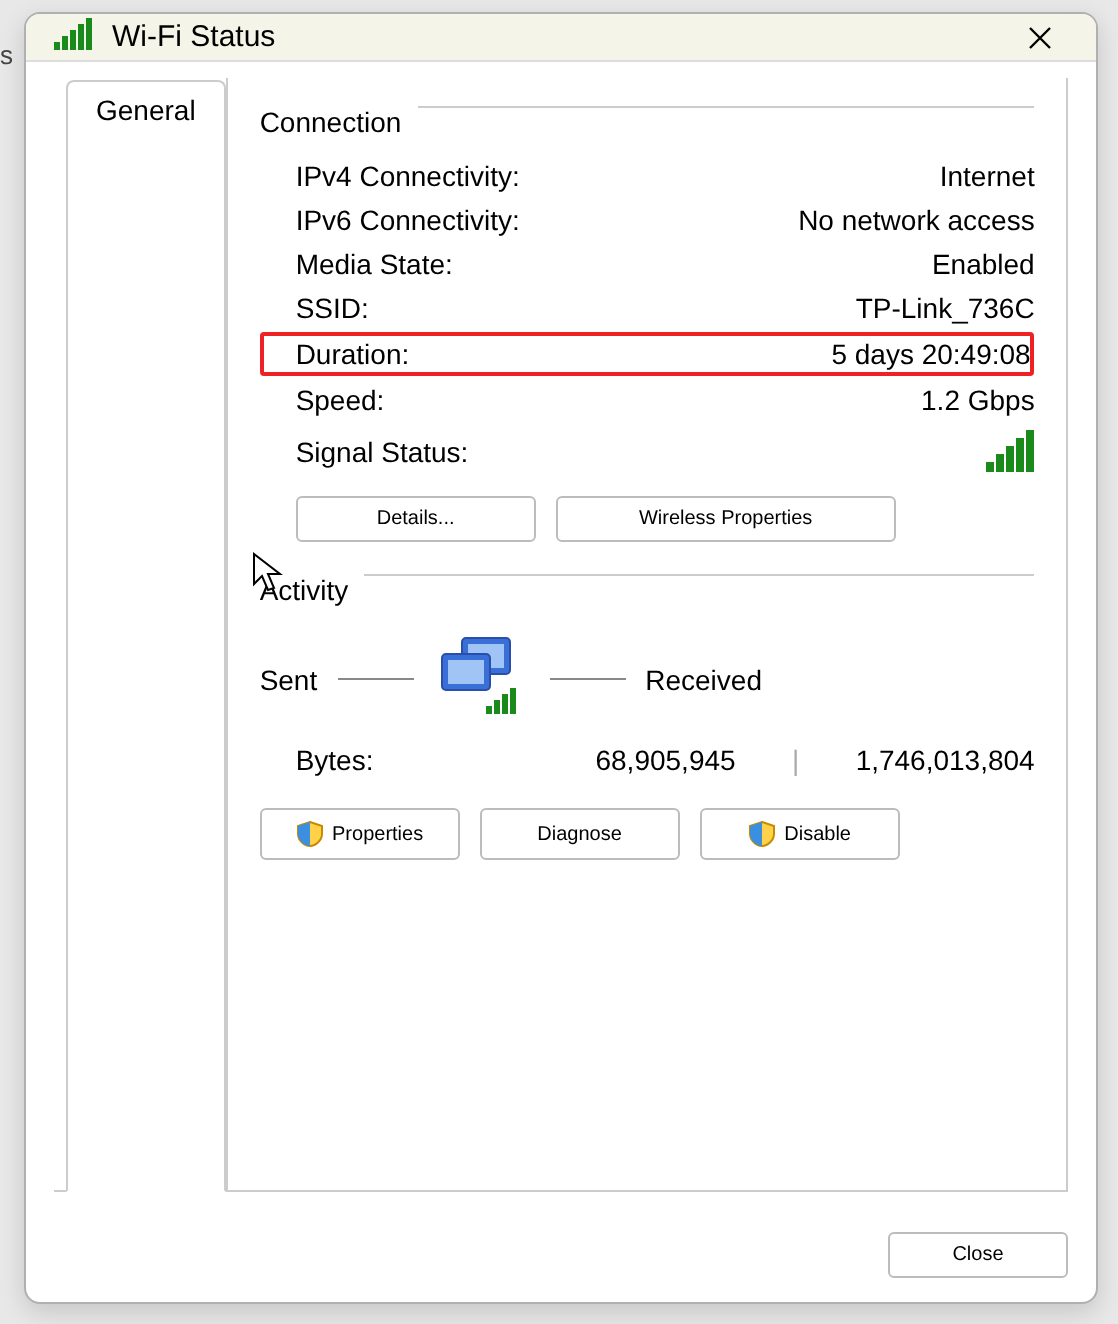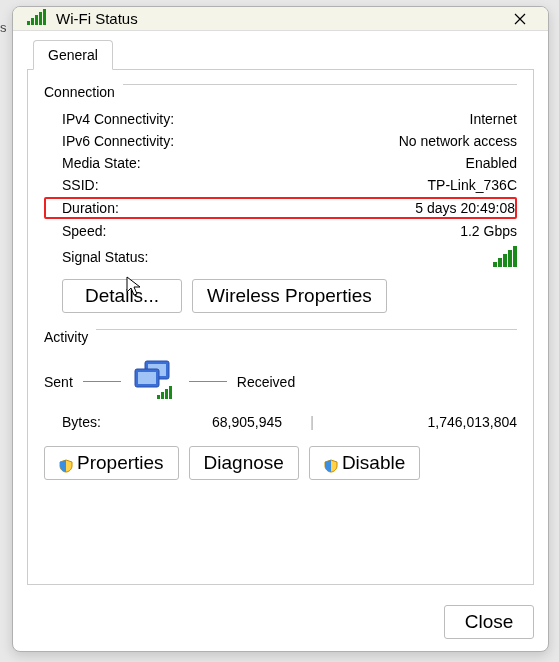--- a/index.html
+++ b/index.html
@@ -30,21 +30,21 @@
     border-bottom:1px solid #ddd;
   }
   .titlebar .icon-slot { margin-right:10px; }
   .titlebar .title { font-size:15px; }
   .titlebar .spacer { flex:1; }
   .close-btn {
     width:36px; height:28px;
     display:flex; align-items:center; justify-content:center;
     border-radius:4px;
   }
-  .body { flex:1; padding:8px 14px 10px 14px; display:flex; flex-direction:column; }
+  .body { flex:1; padding:8px 14px 10px 14px; display:flex; flex-direction:row; }
   .tabstrip { display:flex; border-bottom:1px solid #ccc; padding-left:6px; }
   .tab {
     padding:6px 14px 6px 14px;
     border:1px solid #ccc;
     border-bottom:1px solid #fff;
     border-radius:4px 4px 0 0;
     background:#fff;
     position:relative; top:1px;
     font-size:14px;
   }
@@ -76,21 +76,21 @@
   .signal-row {
     display:flex; justify-content:space-between; align-items:center;
     padding:4px 0 4px 18px;
   }
   .btnrow { display:flex; gap:10px; padding:8px 0 6px 18px; }
   .btn {
     border:1px solid #bcbcbc;
     background:#fff;
     border-radius:3px;
     padding:5px 14px;
-    font-size:19px;
+    font-size:10px;
     min-width:100px;
     text-align:center;
     display:inline-flex; align-items:center; justify-content:center; gap:4px;
   }
   .activity {
     margin-top:6px;
   }
   .activity-flow {
     display:flex; align-items:center; justify-content:flex-start;
     gap:10px;

